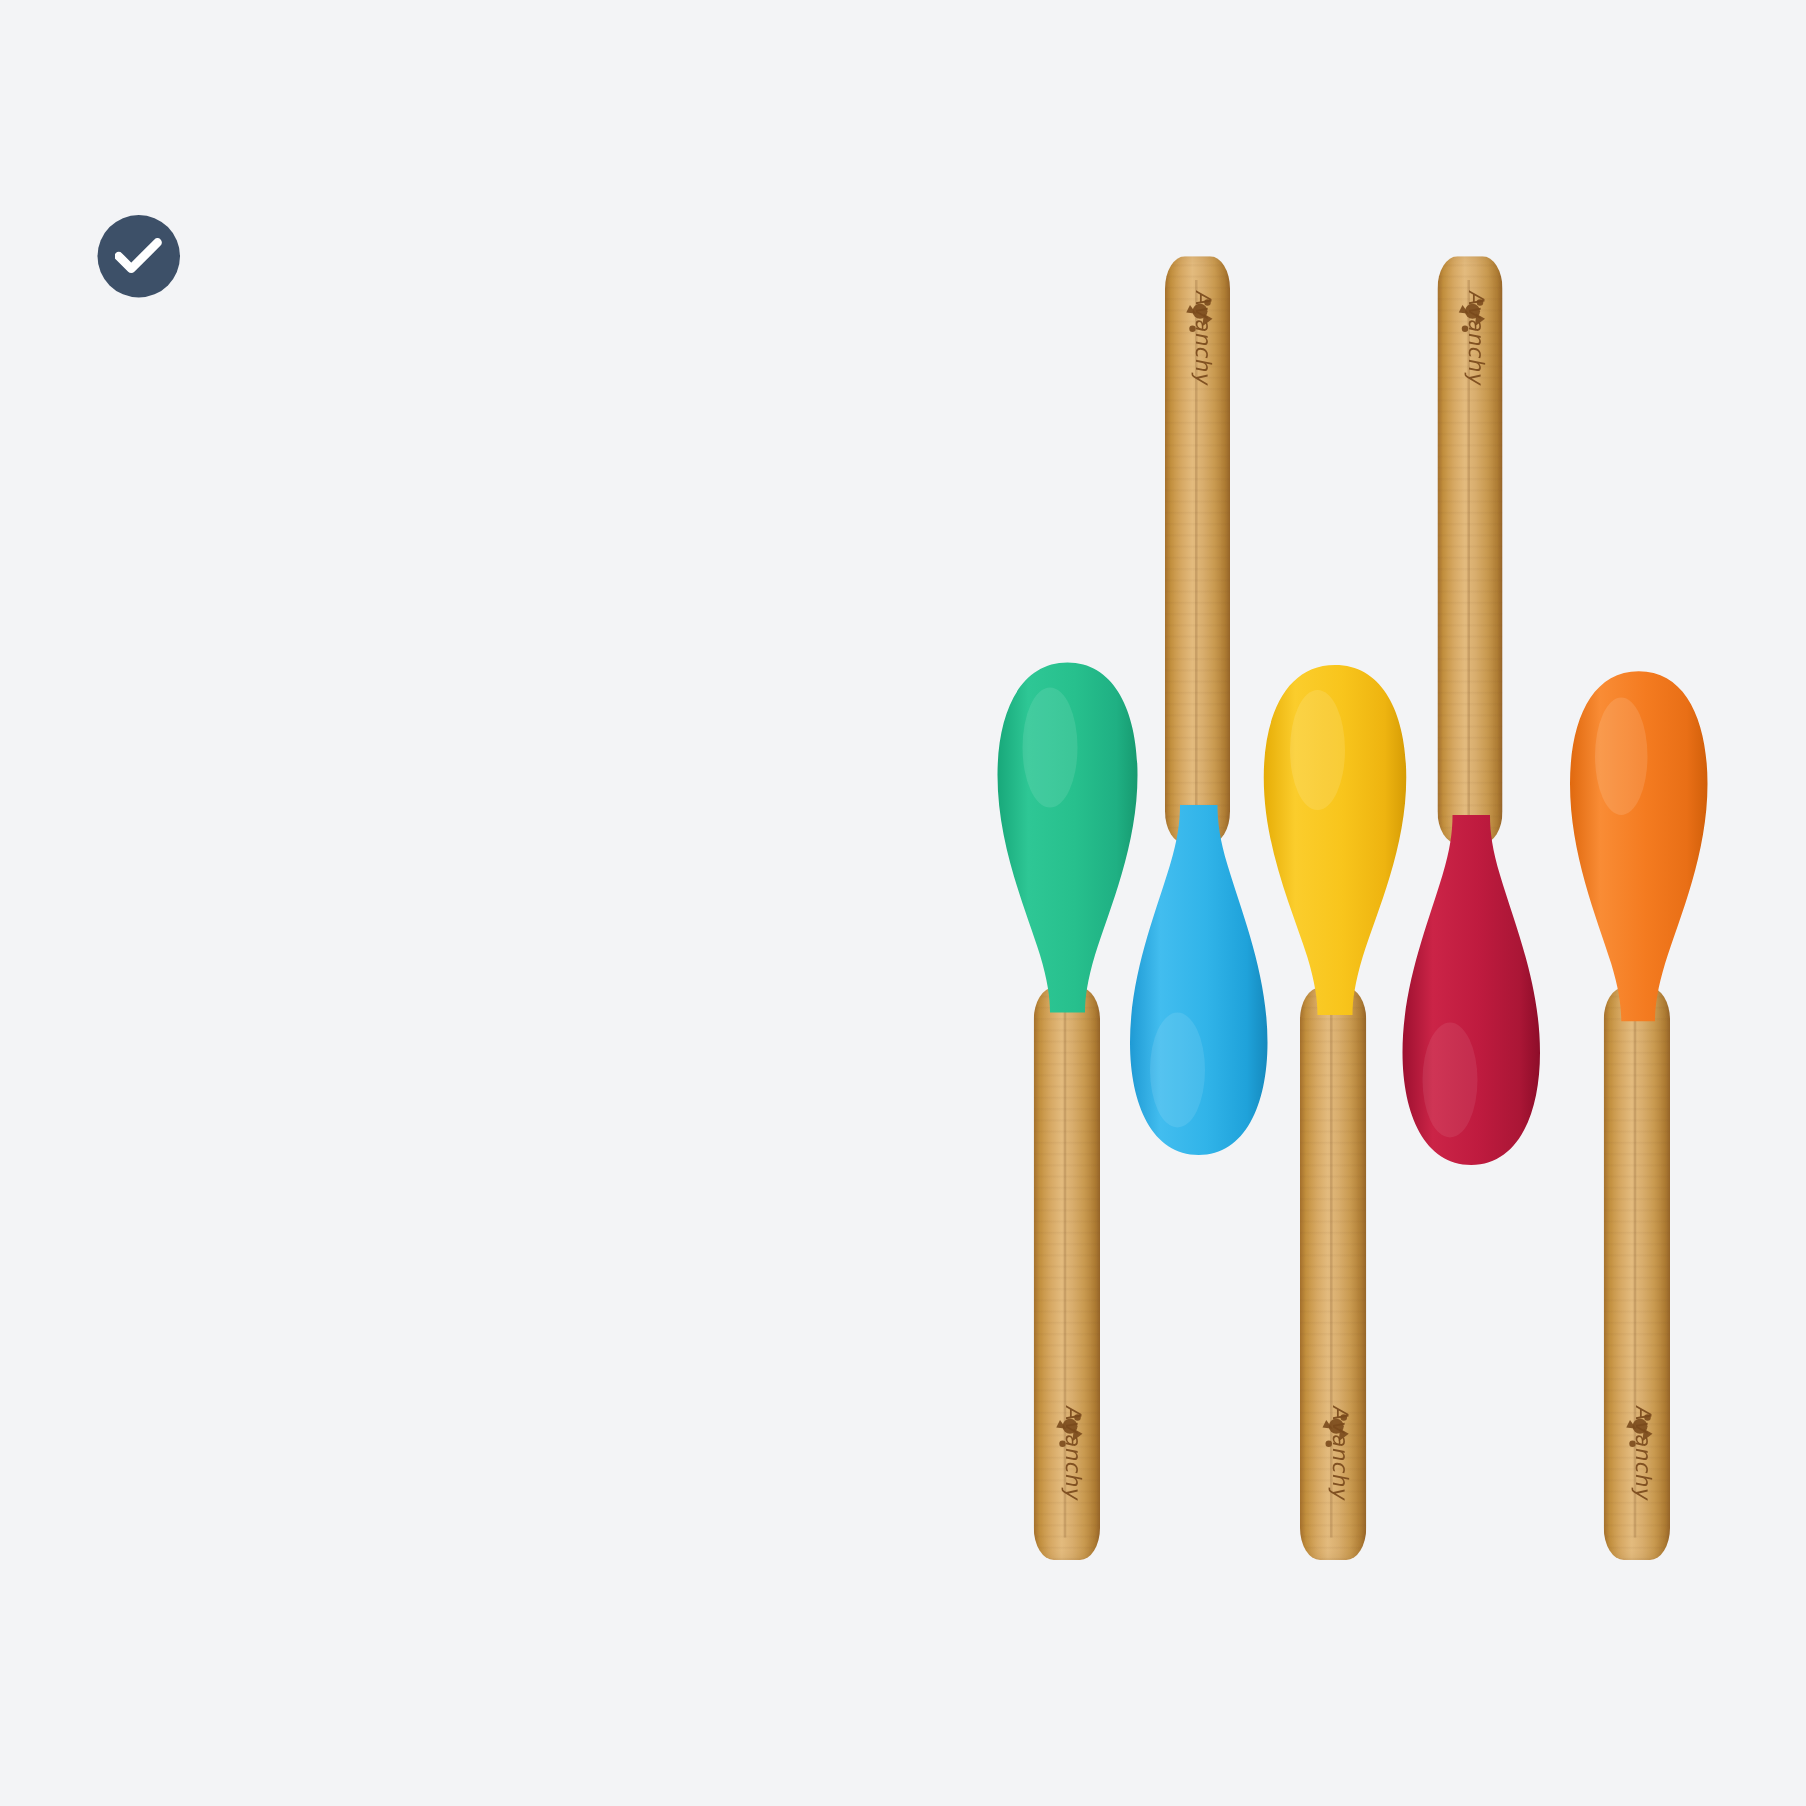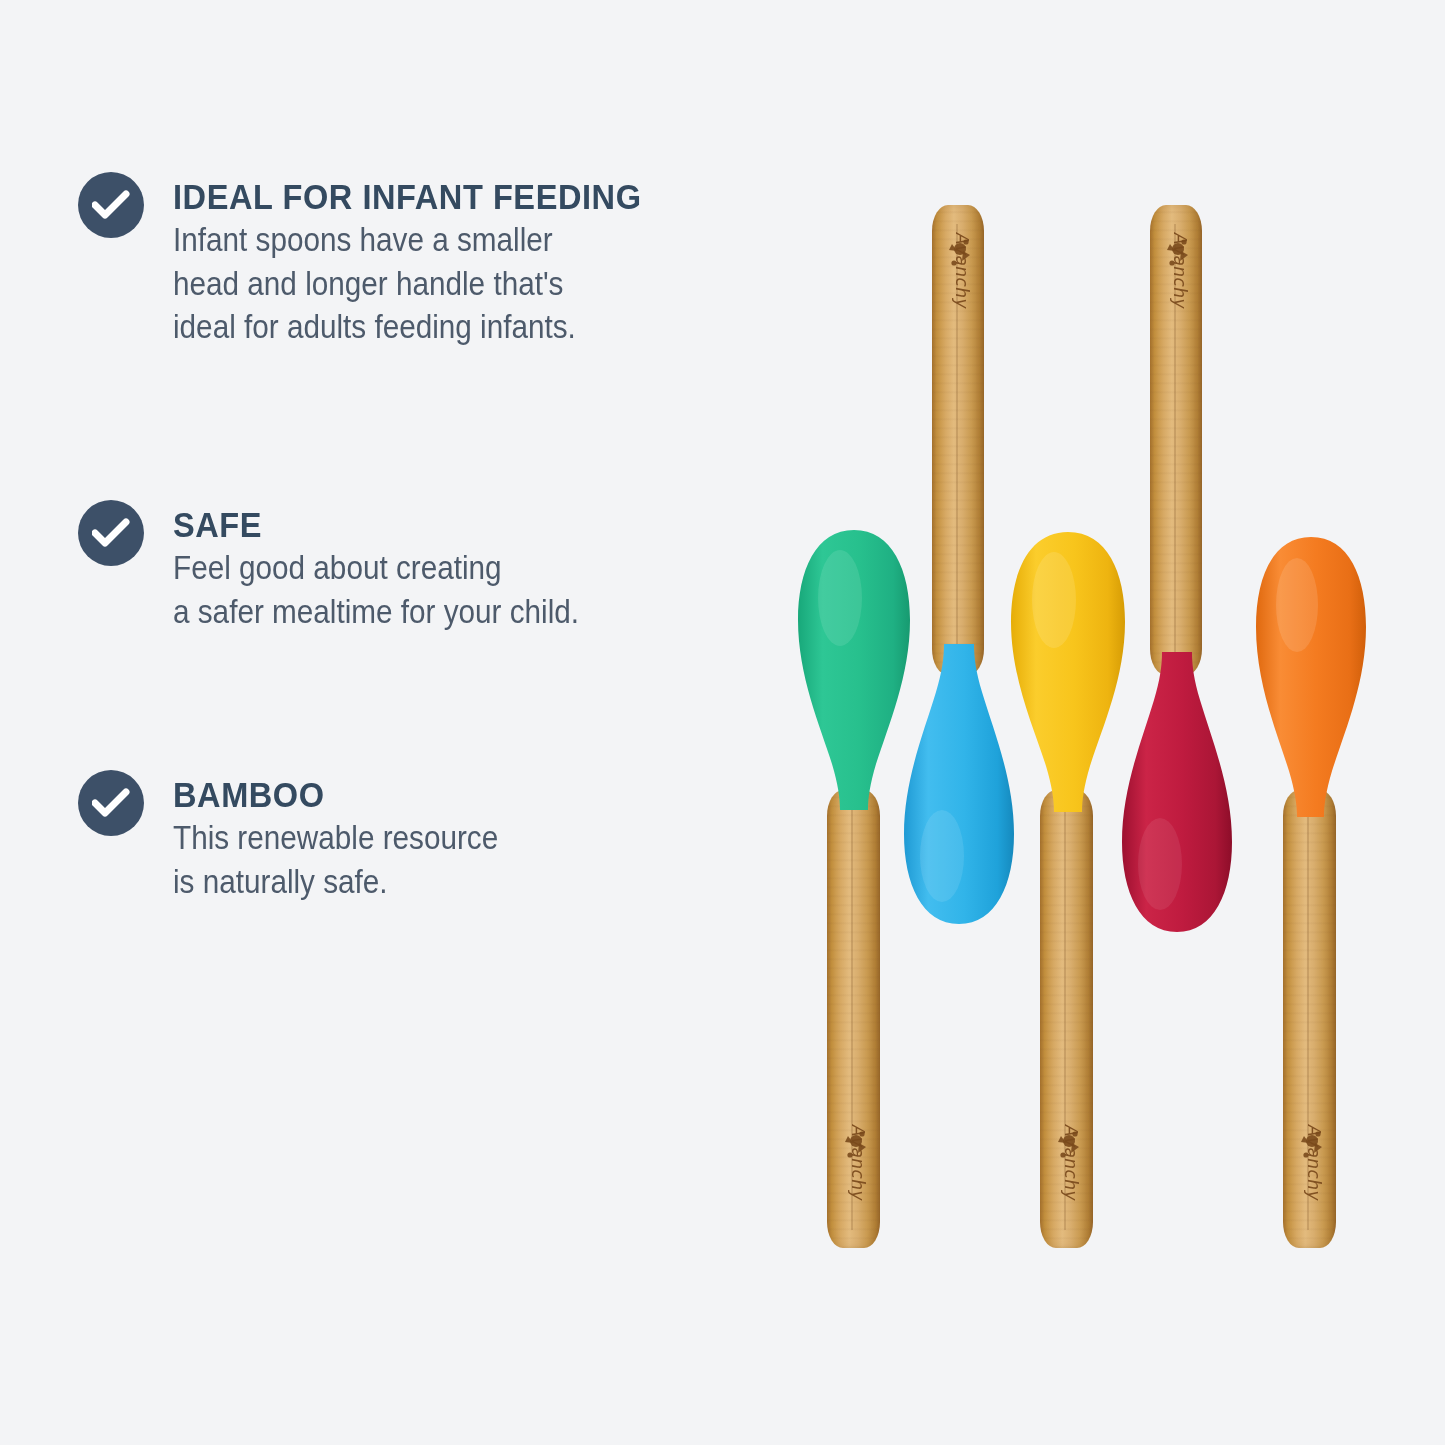--- a/index.html
+++ b/index.html
@@ -97,59 +97,23 @@
 <div id="stage">
 
   <div class="features">
 
     <div class="feature" style="top:172px;">
       <div class="f-check">
         <svg width="38" height="30" viewBox="0 0 38 30" aria-hidden="true">
           <path d="M3 15 L13 25 L34 4" fill="none" stroke="#ffffff" stroke-width="7" stroke-linecap="round" stroke-linejoin="round"></path>
         </svg>
       </div>
-      <div class="f-body">
-        <div class="f-title">IDEAL FOR INFANT FEEDING</div>
-        <div class="f-desc">
-          <span>Infant spoons have a smaller</span>
-          <span>head and longer handle that's</span>
-          <span>ideal for adults feeding infants.</span>
-        </div>
-      </div>
-    </div>
-
-    <div class="feature" style="top:500px;">
-      <div class="f-check">
-        <svg width="38" height="30" viewBox="0 0 38 30" aria-hidden="true">
-          <path d="M3 15 L13 25 L34 4" fill="none" stroke="#ffffff" stroke-width="7" stroke-linecap="round" stroke-linejoin="round"></path>
-        </svg>
-      </div>
-      <div class="f-body">
-        <div class="f-title">SAFE</div>
-        <div class="f-desc">
-          <span>Feel good about creating</span>
-          <span>a safer mealtime for your child.</span>
-        </div>
-      </div>
-    </div>
-
-    <div class="feature" style="top:770px;">
-      <div class="f-check">
-        <svg width="38" height="30" viewBox="0 0 38 30" aria-hidden="true">
-          <path d="M3 15 L13 25 L34 4" fill="none" stroke="#ffffff" stroke-width="7" stroke-linecap="round" stroke-linejoin="round"></path>
-        </svg>
-      </div>
-      <div class="f-body">
-        <div class="f-title">BAMBOO</div>
-        <div class="f-desc">
-          <span>This renewable resource</span>
-          <span>is naturally safe.</span>
-        </div>
-      </div>
-    </div>
+    </div>
+
+
 
 
   </div>
 
   <div class="spoons">
 
     <div class="spoon">
 
       <div class="handle" style="left:67px;top:790px;width:53px;height:458px;">
       </div>

